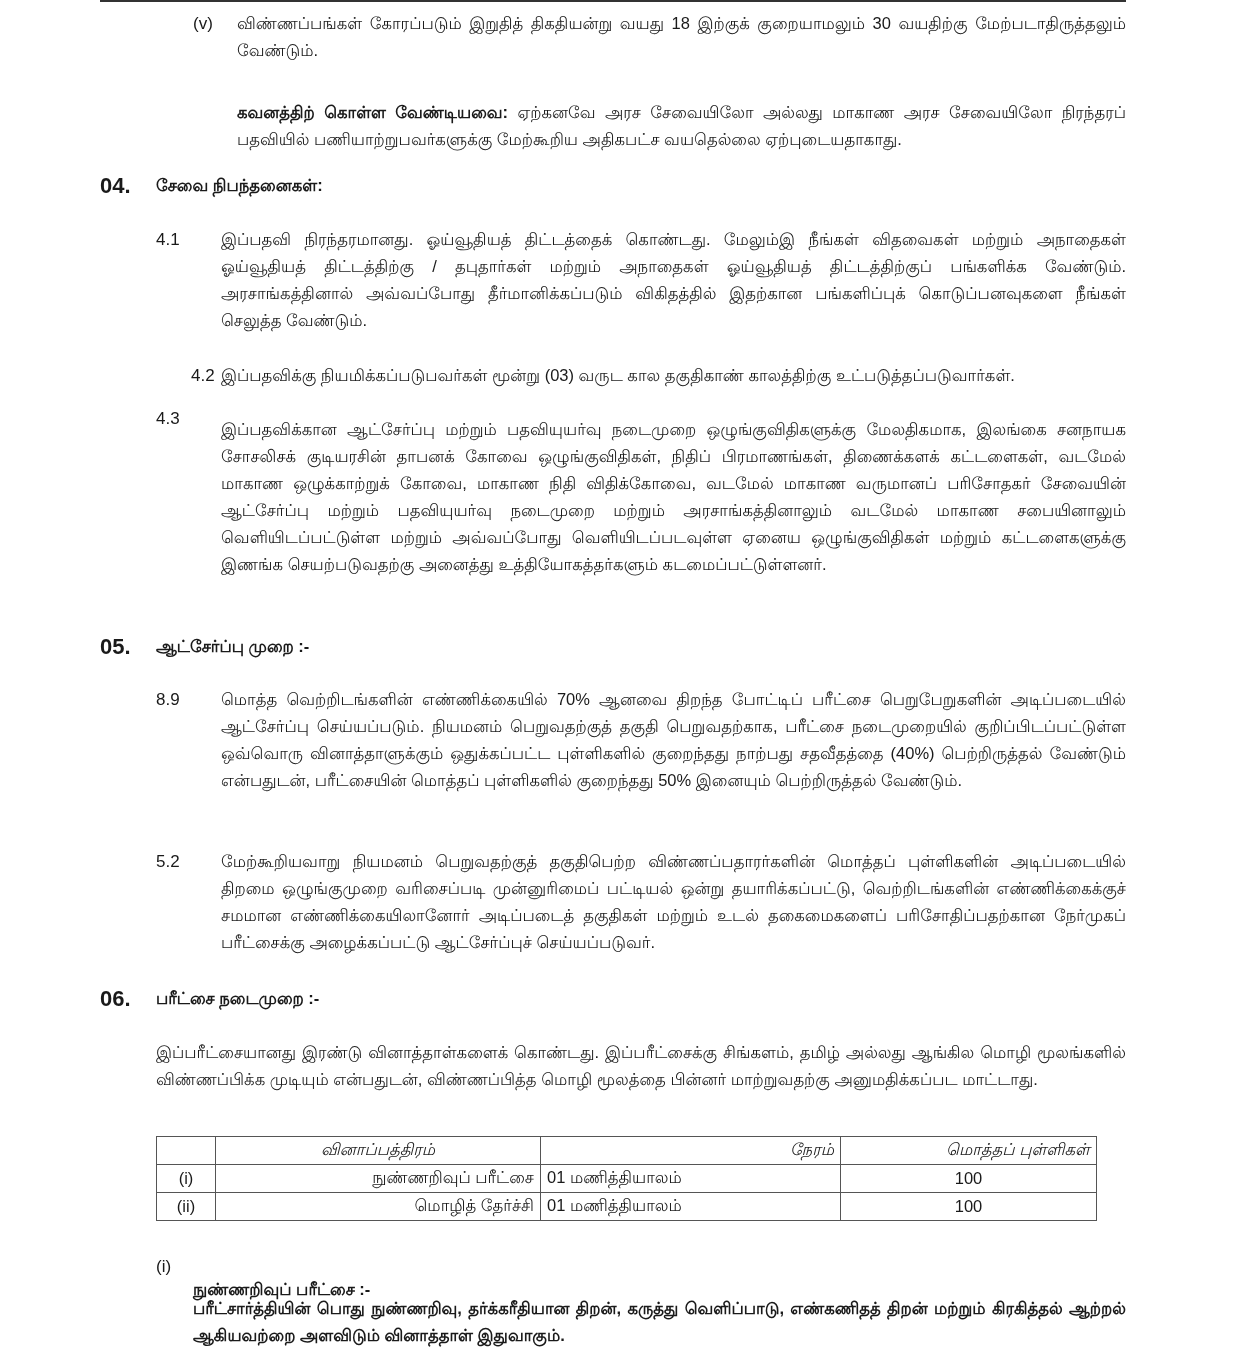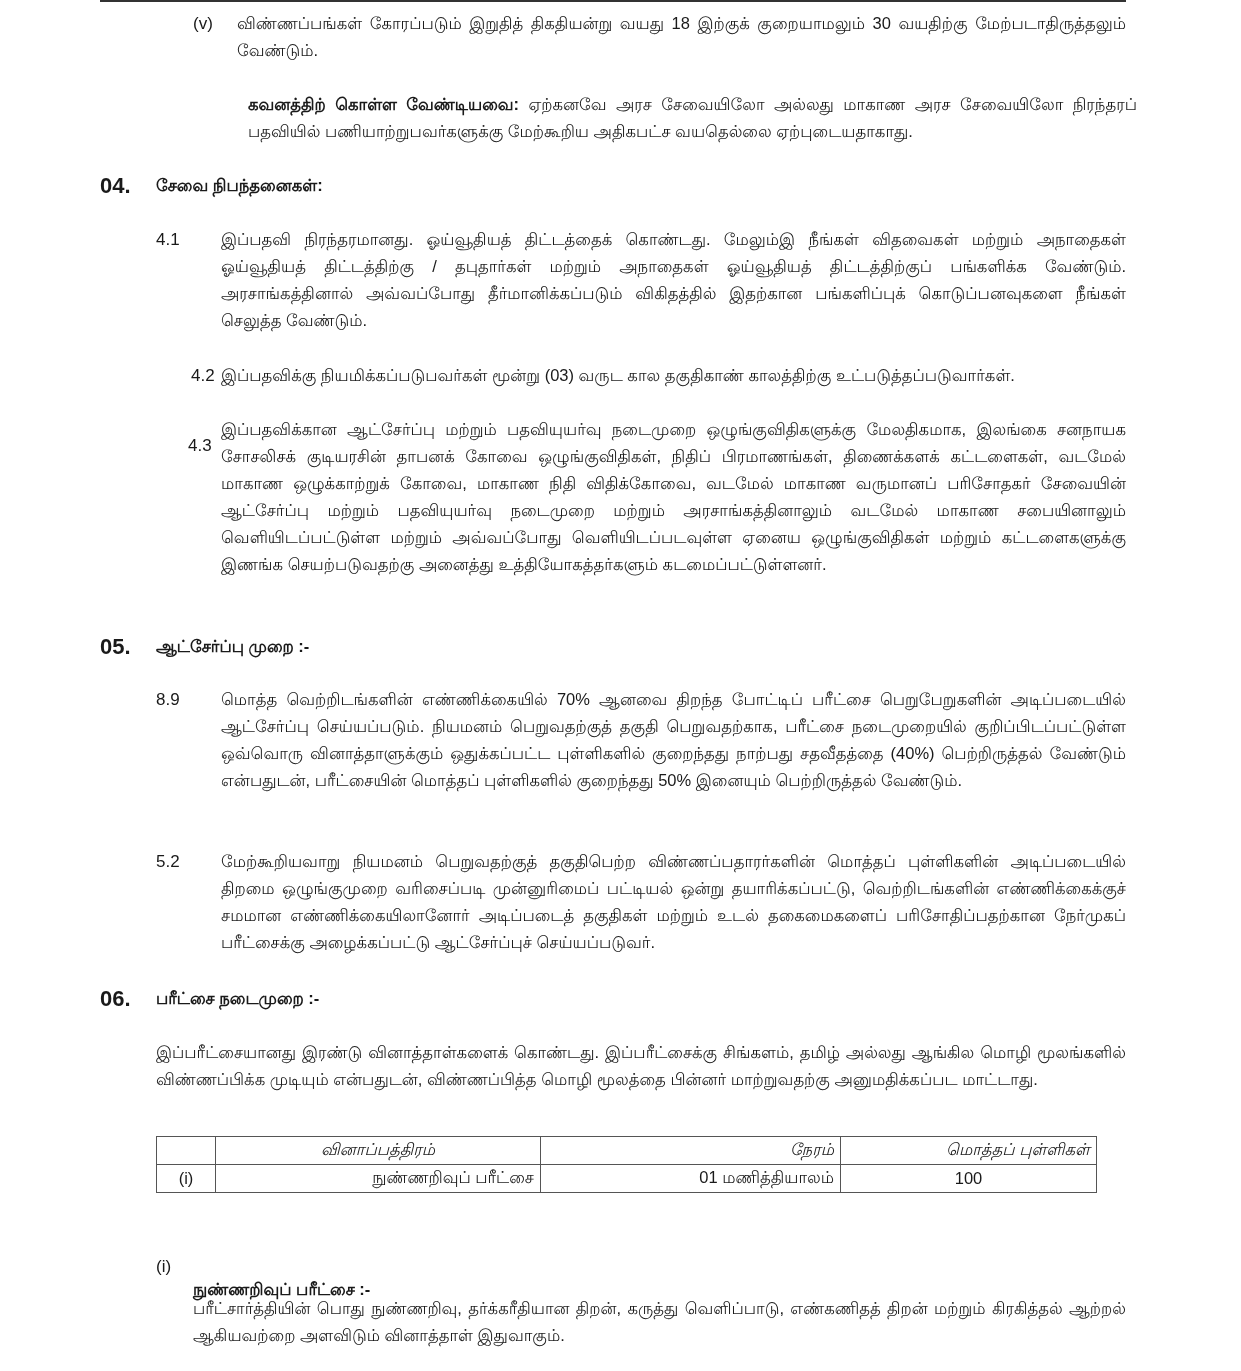--- a/index.html
+++ b/index.html
@@ -58,43 +58,43 @@
     }
     table.exam td, table.exam th {
       border: 1.5px solid #555;
       height: 27px;
       padding: 0 6px;
       font-weight: normal;
     }
     table.exam th { font-style: italic; text-align: right; }
     .c0 { width: 46px; text-align: center; }
     .c1 { width: 312px; text-align: right; }
-    .c2 { width: 287px; text-align: right; }
+    .c2 { width: 287px; text-align: left; }
     .c3 { text-align: center; }
   </style>
 </head>
 <body>
 
 <div class="top-rule"></div>
 
 <span class="marker" style="left:193px; top:10px;">(v)</span>
 <div class="para" style="left:237px; top:10px; width:889px;">விண்ணப்பங்கள் கோரப்படும் இறுதித் திகதியன்று வயது 18 இற்குக் குறையாமலும் 30 வயதிற்கு மேற்படாதிருத்தலும் வேண்டும்.</div>
 
-<div class="para" style="left:237px; top:91px; width:889px;margin-left:11px;"><span class="bold">கவனத்திற் கொள்ள வேண்டியவை:</span><span> ஏற்கனவே அரச சேவையிலோ அல்லது மாகாண அரச சேவையிலோ நிரந்தரப் பதவியில் பணியாற்றுபவர்களுக்கு மேற்கூறிய அதிகபட்ச வயதெல்லை ஏற்புடையதாகாது.</span></div>
+<div class="para" style="left:237px; top:99px; width:889px;"><span class="bold">கவனத்திற் கொள்ள வேண்டியவை:</span><span> ஏற்கனவே அரச சேவையிலோ அல்லது மாகாண அரச சேவையிலோ நிரந்தரப் பதவியில் பணியாற்றுபவர்களுக்கு மேற்கூறிய அதிகபட்ச வயதெல்லை ஏற்புடையதாகாது.</span></div>
 
 <span class="sec-num" style="left:100px; top:172px;">04.</span>
 <span class="sec-title" style="left:156px; top:172px;">சேவை நிபந்தனைகள்:</span>
 
 <span class="marker" style="left:156px; top:226px;">4.1</span>
 <div class="para" style="left:221px; top:226px; width:905px;">இப்பதவி நிரந்தரமானது. ஓய்வூதியத் திட்டத்தைக் கொண்டது. மேலும்இ நீங்கள் விதவைகள் மற்றும் அநாதைகள் ஓய்வூதியத் திட்டத்திற்கு / தபுதார்கள் மற்றும் அநாதைகள் ஓய்வூதியத் திட்டத்திற்குப் பங்களிக்க வேண்டும். அரசாங்கத்தினால் அவ்வப்போது தீர்மானிக்கப்படும் விகிதத்தில் இதற்கான பங்களிப்புக் கொடுப்பனவுகளை நீங்கள் செலுத்த வேண்டும்.</div>
 
 <span class="marker" style="left:156px; top:362px;margin-left:35px;">4.2</span>
 <div class="para" style="left:221px; top:362px; width:905px;">இப்பதவிக்கு நியமிக்கப்படுபவர்கள் மூன்று (03) வருட கால தகுதிகாண் காலத்திற்கு உட்படுத்தப்படுவார்கள்.</div>
 
-<span class="marker" style="left:156px; top:432px;margin-left:32px;">4.3</span>
+<span class="marker" style="left:156px; top:405px;">4.3</span>
 <div class="para" style="left:221px; top:416px; width:905px;">இப்பதவிக்கான ஆட்சேர்ப்பு மற்றும் பதவியுயர்வு நடைமுறை ஒழுங்குவிதிகளுக்கு மேலதிகமாக, இலங்கை சனநாயக சோசலிசக் குடியரசின் தாபனக் கோவை ஒழுங்குவிதிகள், நிதிப் பிரமாணங்கள், திணைக்களக் கட்டளைகள், வடமேல் மாகாண ஒழுக்காற்றுக் கோவை, மாகாண நிதி விதிக்கோவை, வடமேல் மாகாண வருமானப் பரிசோதகர் சேவையின் ஆட்சேர்ப்பு மற்றும் பதவியுயர்வு நடைமுறை மற்றும் அரசாங்கத்தினாலும் வடமேல் மாகாண சபையினாலும் வெளியிடப்பட்டுள்ள மற்றும் அவ்வப்போது வெளியிடப்படவுள்ள ஏனைய ஒழுங்குவிதிகள் மற்றும் கட்டளைகளுக்கு இணங்க செயற்படுவதற்கு அனைத்து உத்தியோகத்தர்களும் கடமைப்பட்டுள்ளனர்.</div>
 
 <span class="sec-num" style="left:100px; top:633px;">05.</span>
 <span class="sec-title" style="left:156px; top:633px;">ஆட்சேர்ப்பு முறை :-</span>
 
 <span class="marker" style="left:156px; top:686px;">8.9</span>
 <div class="para" style="left:221px; top:686px; width:905px;">மொத்த வெற்றிடங்களின் எண்ணிக்கையில் 70% ஆனவை திறந்த போட்டிப் பரீட்சை பெறுபேறுகளின் அடிப்படையில் ஆட்சேர்ப்பு செய்யப்படும். நியமனம் பெறுவதற்குத் தகுதி பெறுவதற்காக, பரீட்சை நடைமுறையில் குறிப்பிடப்பட்டுள்ள ஒவ்வொரு வினாத்தாளுக்கும் ஒதுக்கப்பட்ட புள்ளிகளில் குறைந்தது நாற்பது சதவீதத்தை (40%) பெற்றிருத்தல் வேண்டும் என்பதுடன், பரீட்சையின் மொத்தப் புள்ளிகளில் குறைந்தது 50% இனையும் பெற்றிருத்தல் வேண்டும்.</div>
 
 <span class="marker" style="left:156px; top:848px;">5.2</span>
 <div class="para" style="left:221px; top:848px; width:905px;">மேற்கூறியவாறு நியமனம் பெறுவதற்குத் தகுதிபெற்ற விண்ணப்பதாரர்களின் மொத்தப் புள்ளிகளின் அடிப்படையில் திறமை ஒழுங்குமுறை வரிசைப்படி முன்னுரிமைப் பட்டியல் ஒன்று தயாரிக்கப்பட்டு, வெற்றிடங்களின் எண்ணிக்கைக்குச் சமமான எண்ணிக்கையிலானோர் அடிப்படைத் தகுதிகள் மற்றும் உடல் தகைமைகளைப் பரிசோதிப்பதற்கான நேர்முகப் பரீட்சைக்கு அழைக்கப்பட்டு ஆட்சேர்ப்புச் செய்யப்படுவர்.</div>
@@ -111,19 +111,25 @@
     <th class="c1" style="text-align:center;">வினாப்பத்திரம்</th>
     <th class="c2">நேரம்</th>
     <th class="c3">மொத்தப் புள்ளிகள்</th>
   </tr>
   <tr>
     <td class="c0">(i)</td>
     <td class="c1">நுண்ணறிவுப் பரீட்சை</td>
     <td class="c2">01 மணித்தியாலம்</td>
     <td class="c3">100</td>
   </tr>
+  <tr>
+    <td class="c0">(ii)</td>
+    <td class="c1">மொழித் தேர்ச்சி</td>
+    <td class="c2">01 மணித்தியாலம்</td>
+    <td class="c3">100</td>
+  </tr>
 </tbody>
   </table>
 
 <span class="marker" style="left:156px; top:1253px;">(i)</span>
 <span class="sec-title" style="left:193px; top:1253px;margin-top:23px;">நுண்ணறிவுப் பரீட்சை :-</span>
 
-<div class="para" style="left:193px; top:1295px; width:933px;">பரீட்சார்த்தியின் பொது நுண்ணறிவு, தர்க்கரீதியான திறன், கருத்து வெளிப்பாடு, எண்கணிதத் திறன் மற்றும் கிரகித்தல் ஆற்றல் ஆகியவற்றை அளவிடும் வினாத்தாள் இதுவாகும்.</div>
+<div class="para" style="left:193px; top:1295px; width:933px;font-weight:bold;">பரீட்சார்த்தியின் பொது நுண்ணறிவு, தர்க்கரீதியான திறன், கருத்து வெளிப்பாடு, எண்கணிதத் திறன் மற்றும் கிரகித்தல் ஆற்றல் ஆகியவற்றை அளவிடும் வினாத்தாள் இதுவாகும்.</div>
 
 </body></html>

